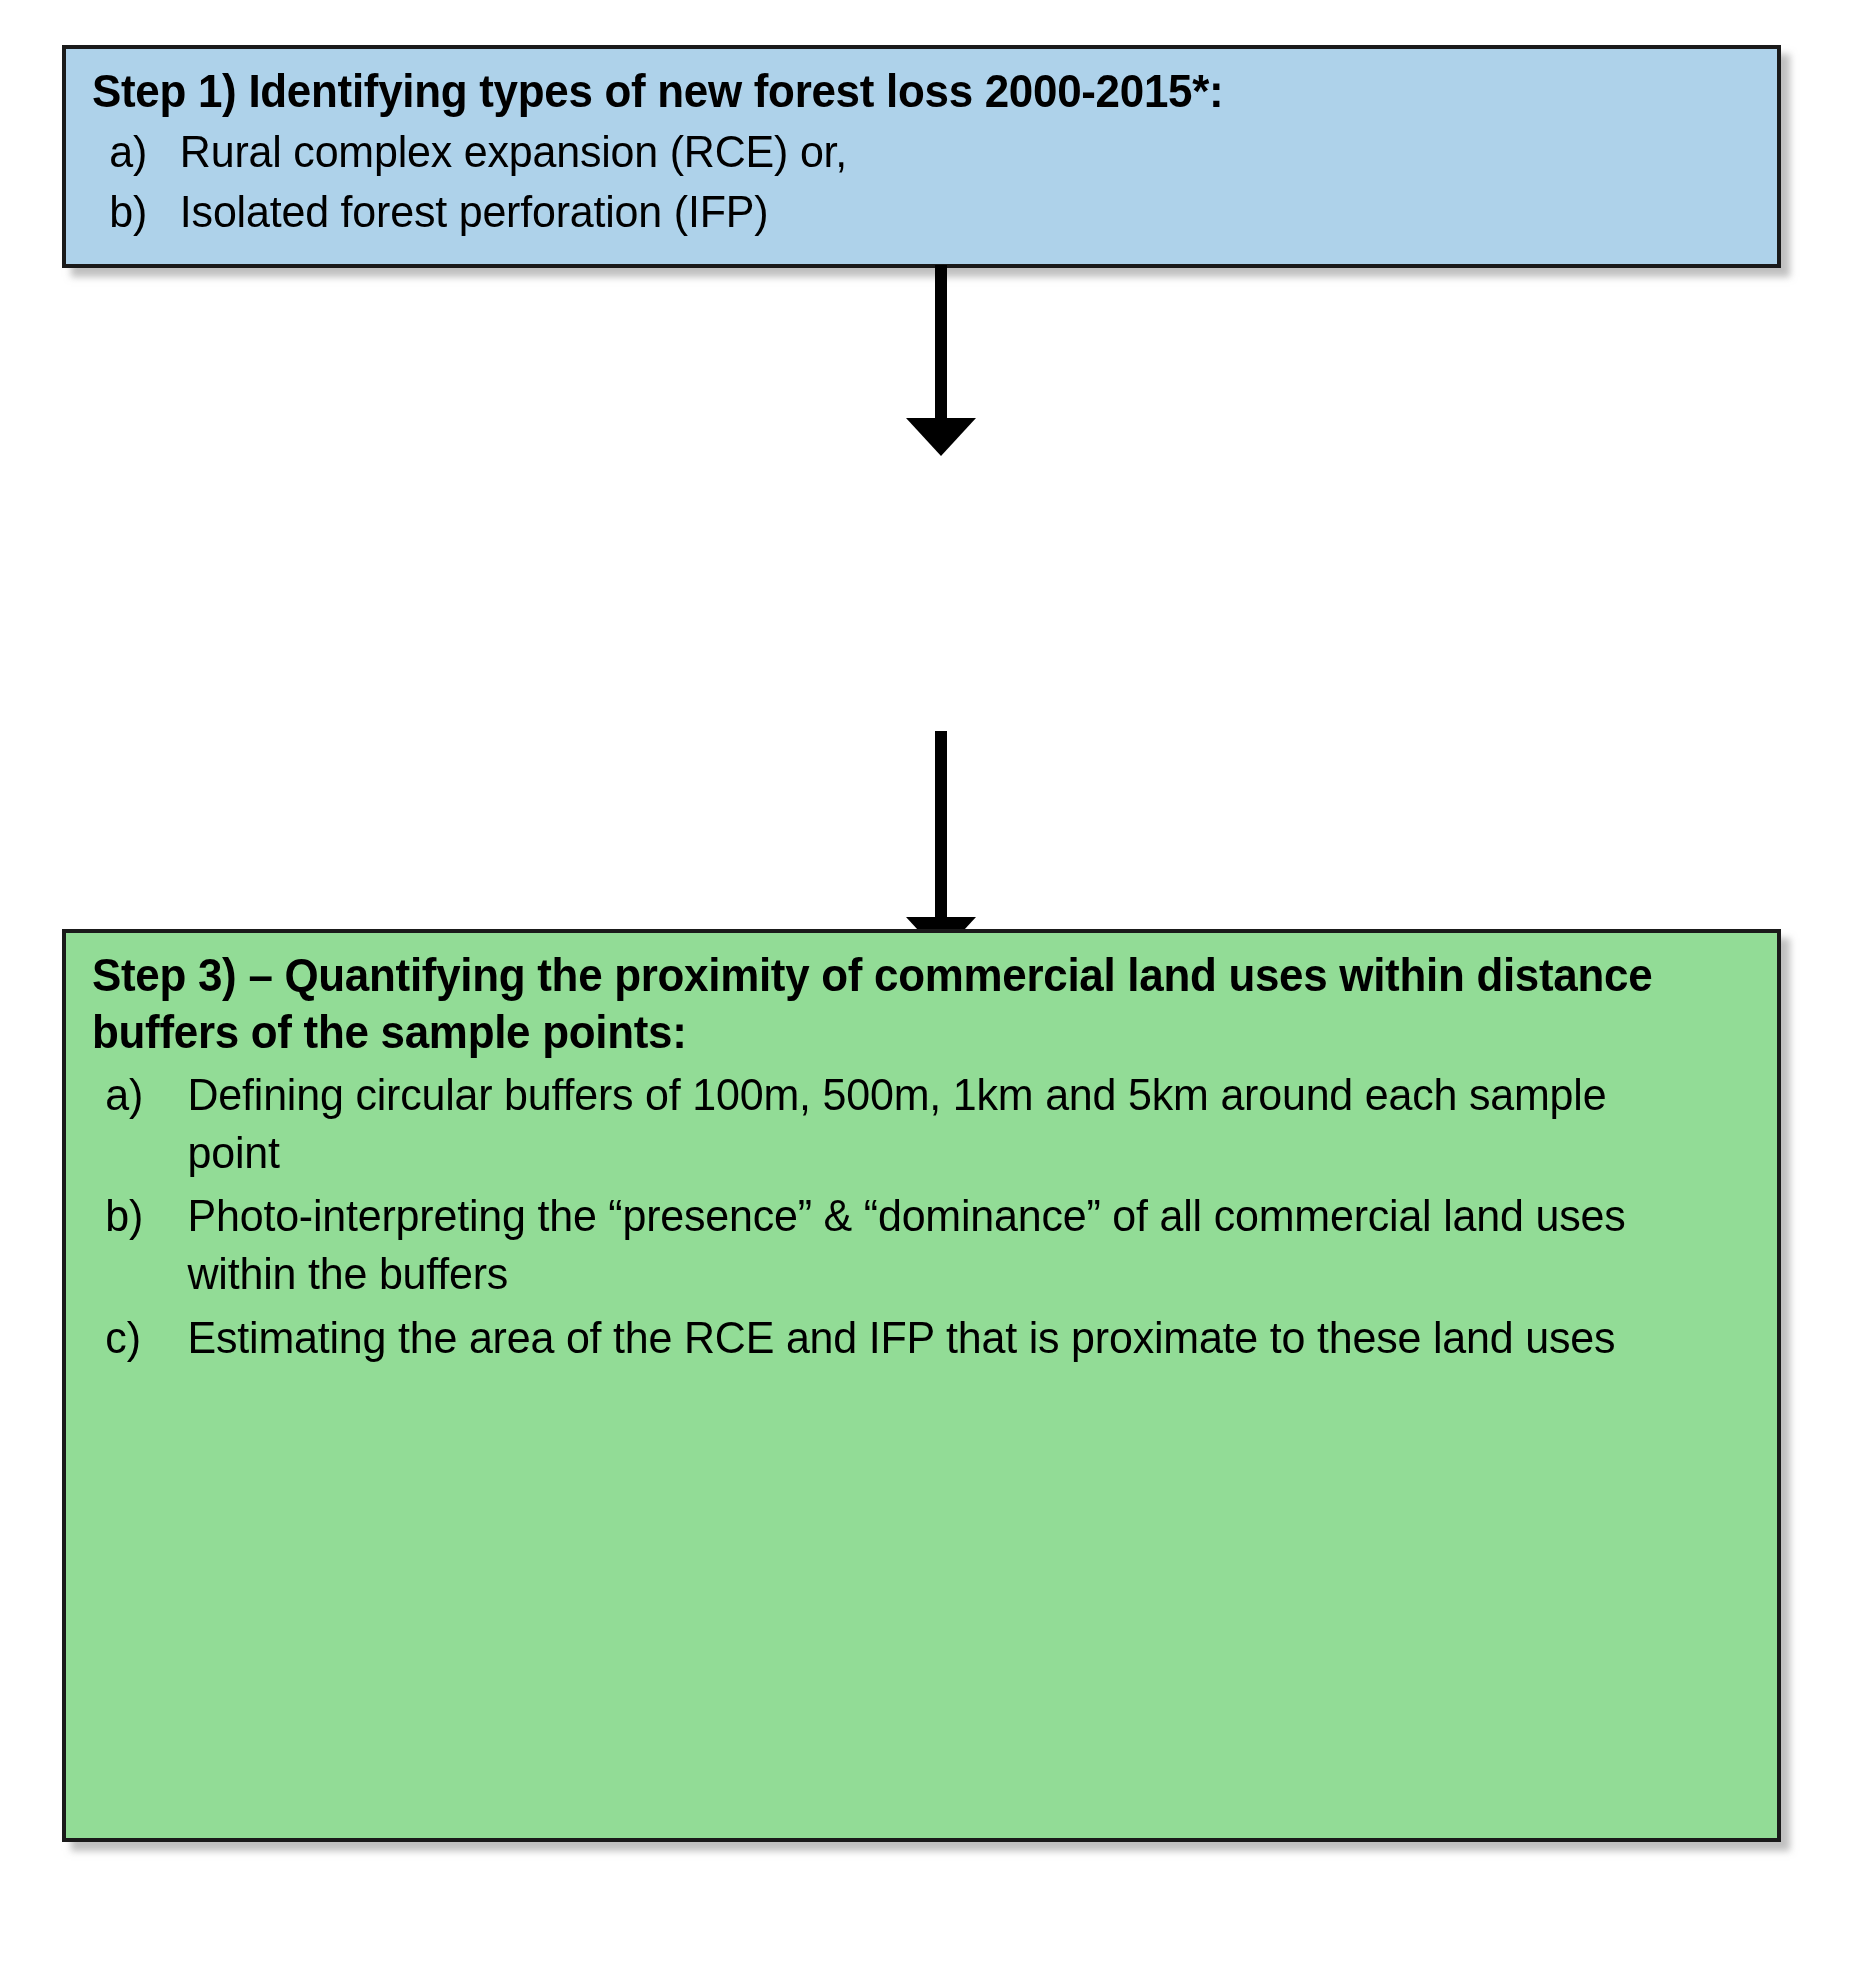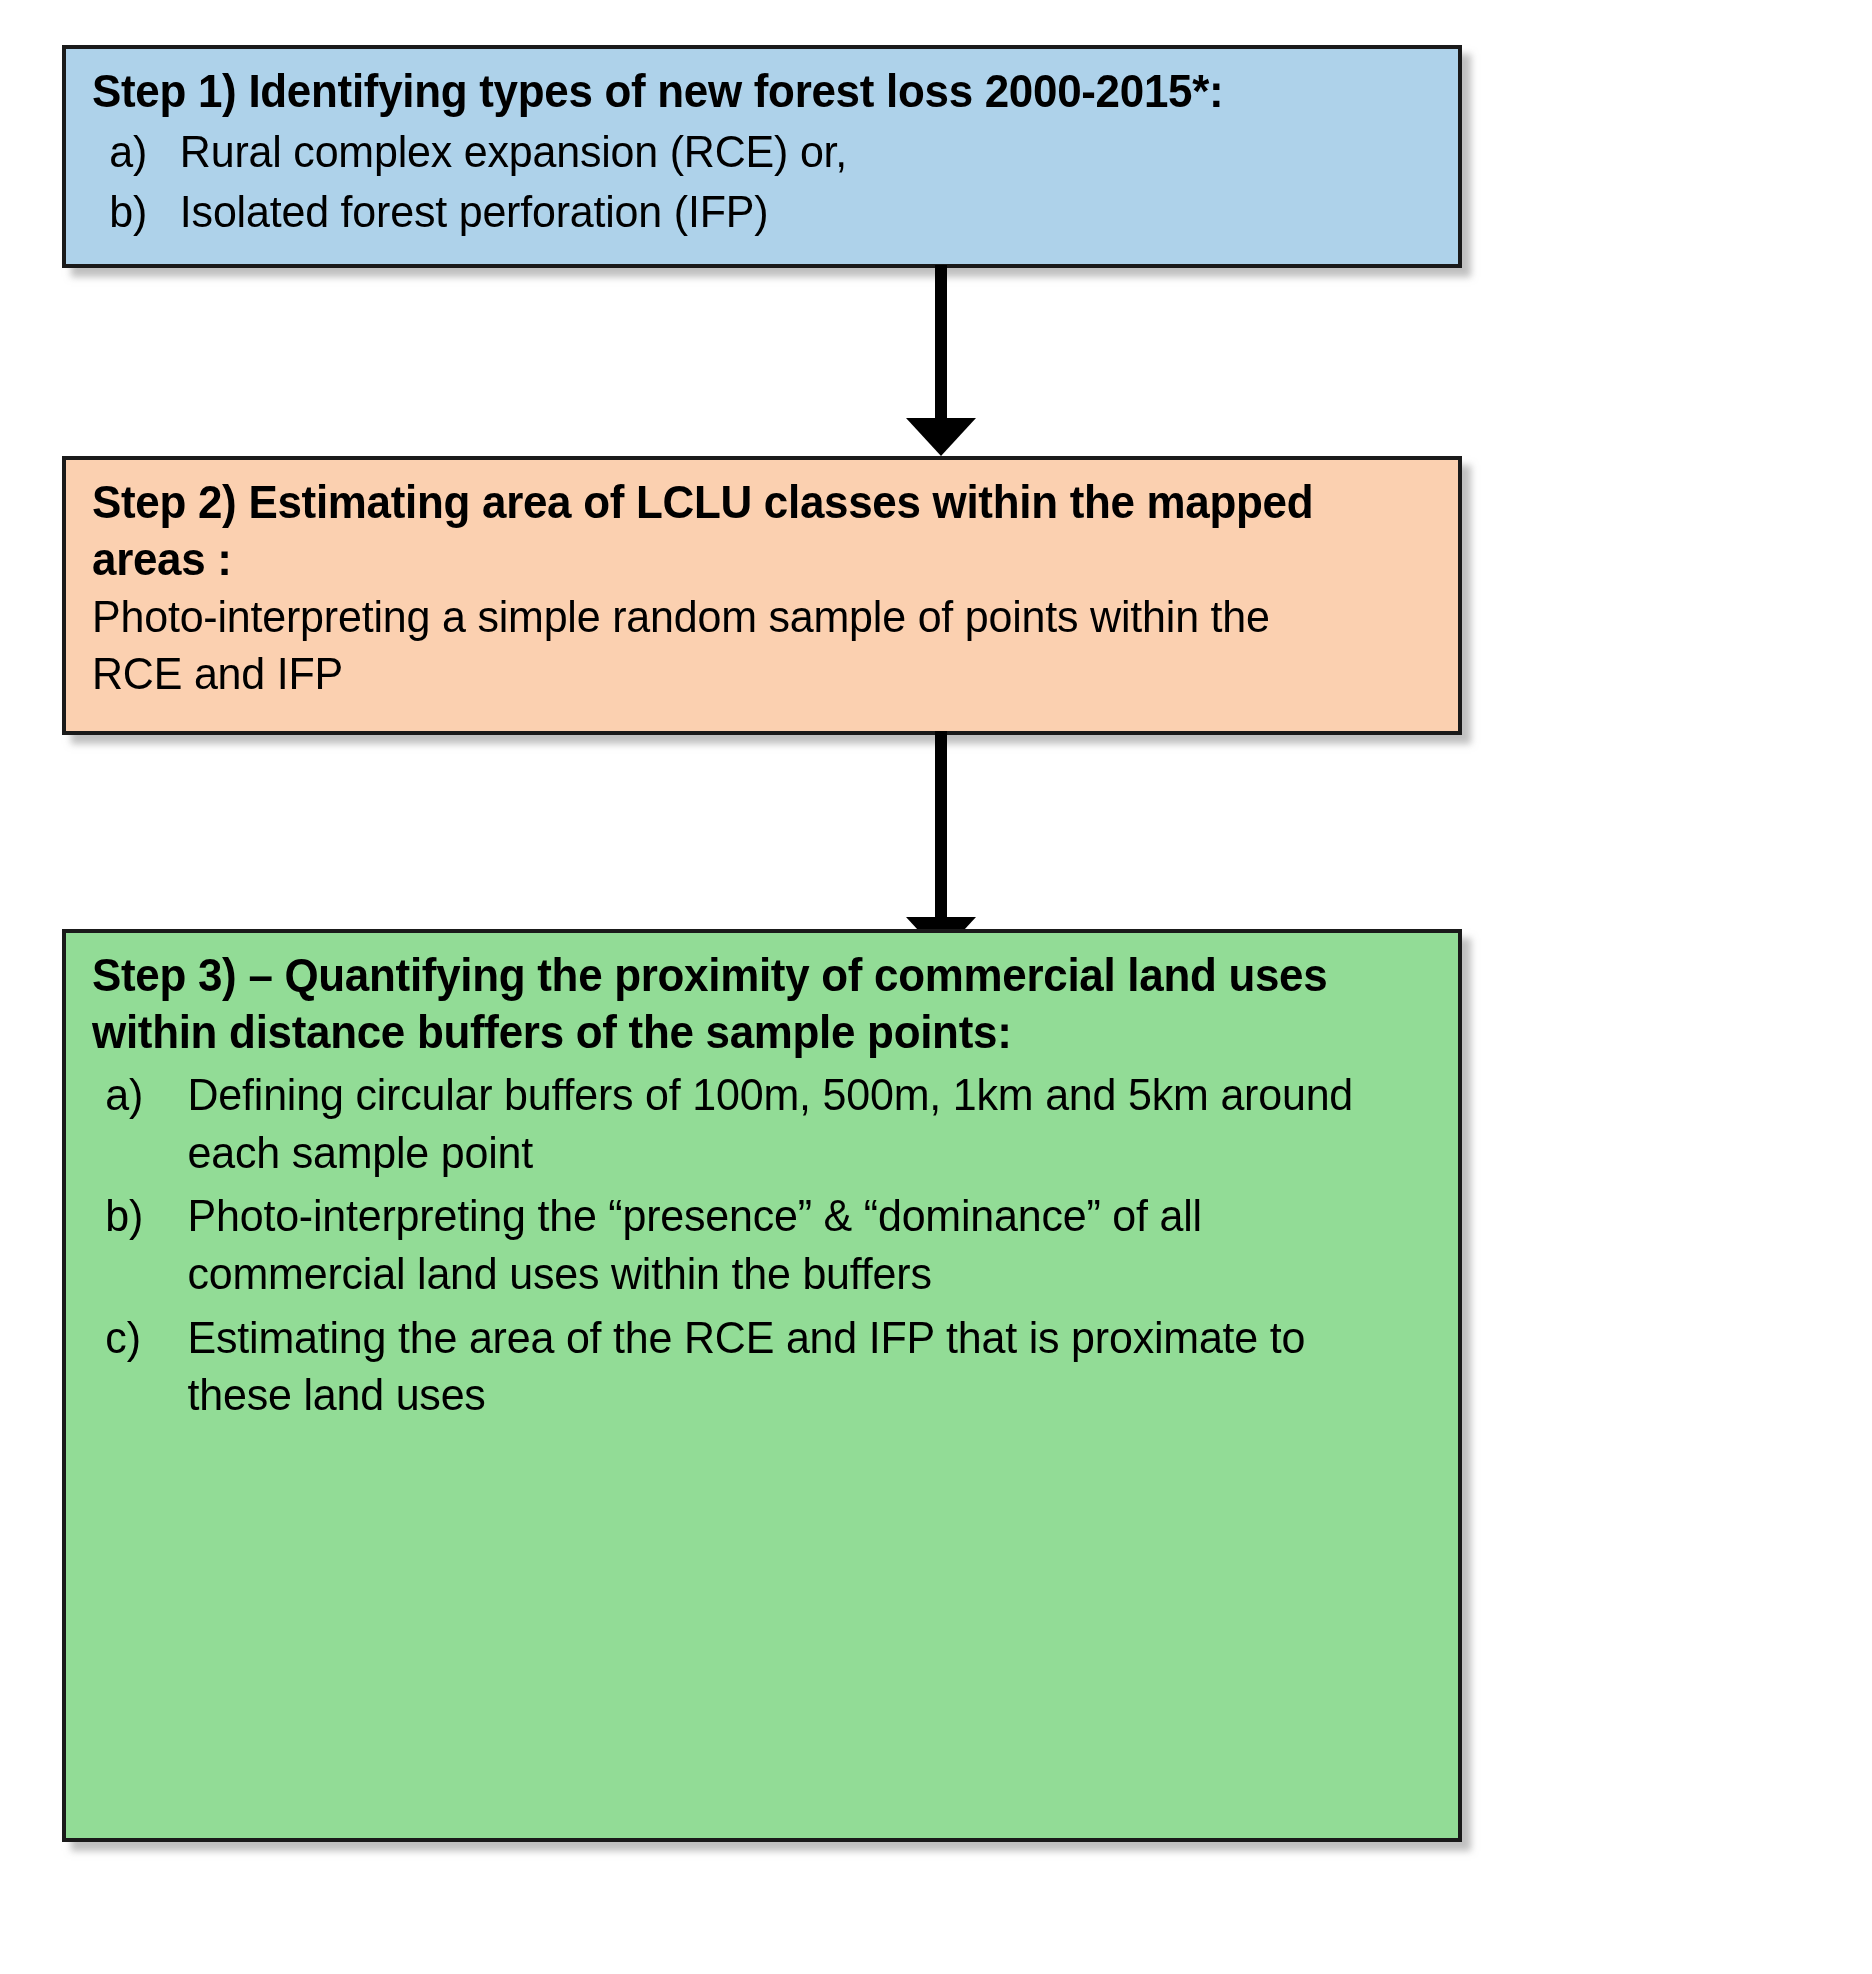--- a/index.html
+++ b/index.html
@@ -17,21 +17,21 @@
 
   #flow {
     position: relative;
     width: 1873px;
     height: 1974px;
   }
 
   .step-box {
     position: absolute;
     left: 62px;
-    width: 1400px;
+    width: 1719px;
     box-sizing: border-box;
     border: 4px solid #1a1a1a;
     box-shadow: 9px 9px 7px rgba(140,140,140,0.55);
     padding: 14px 28px 16px 26px;
   }
 
   .step-box.blue   { background: #aed2ea; }
   .step-box.peach  { background: #fbd0b0; }
   .step-box.green  { background: #92dc96; }
 
@@ -129,24 +129,20 @@
       <li class="sub-item">
         <span class="sub-marker">b)</span>
         <span class="sub-text">Isolated forest perforation (IFP)</span>
       </li>
     </ul>
   </div>
 
   <div class="connector" id="connector1"></div>
   <div class="arrowhead" id="arrowhead1"></div>
 
-  <div class="step-box peach" id="step2">
-    <div class="step-title">Step 2) Estimating area of LCLU classes within the mapped areas :</div>
-    <div class="step-body">Photo-interpreting a simple random sample of points within the RCE and IFP</div>
-  </div>
 
   <div class="connector" id="connector2"></div>
   <div class="arrowhead" id="arrowhead2"></div>
 
   <div class="step-box green" id="step3">
     <div class="step-title">Step 3) – Quantifying the proximity of commercial land uses within distance buffers of the sample points:</div>
     <ul class="sub-list">
       <li class="sub-item">
         <span class="sub-marker">a)</span>
         <span class="sub-text">Defining circular buffers of 100m, 500m, 1km and 5km around each sample point</span>

